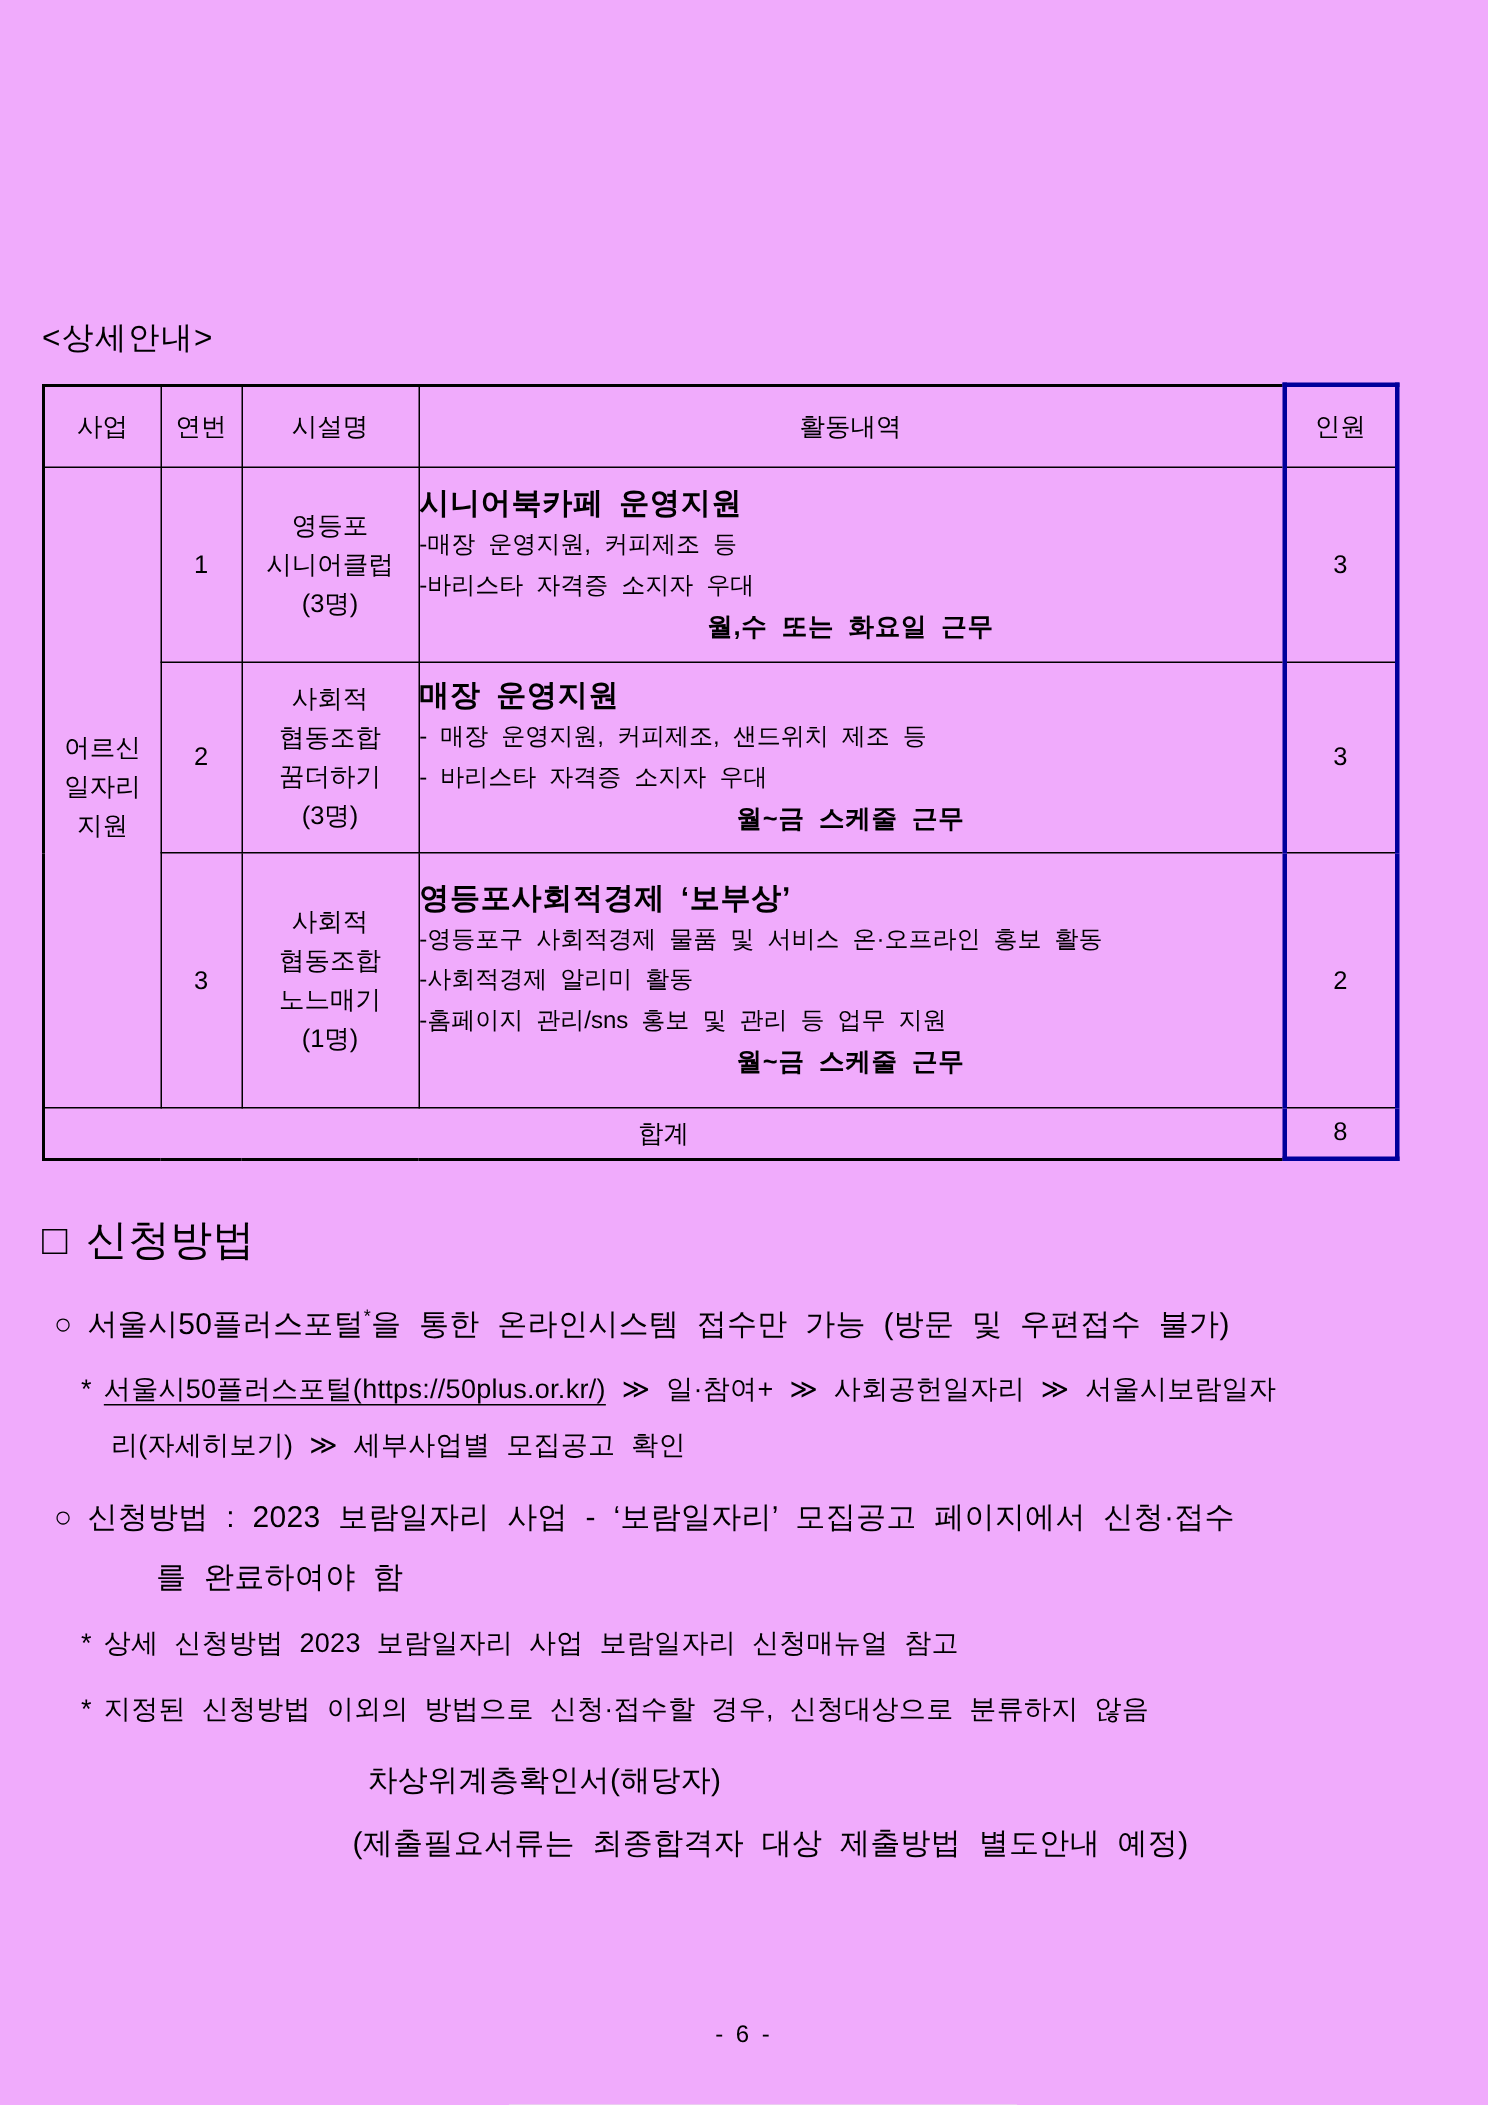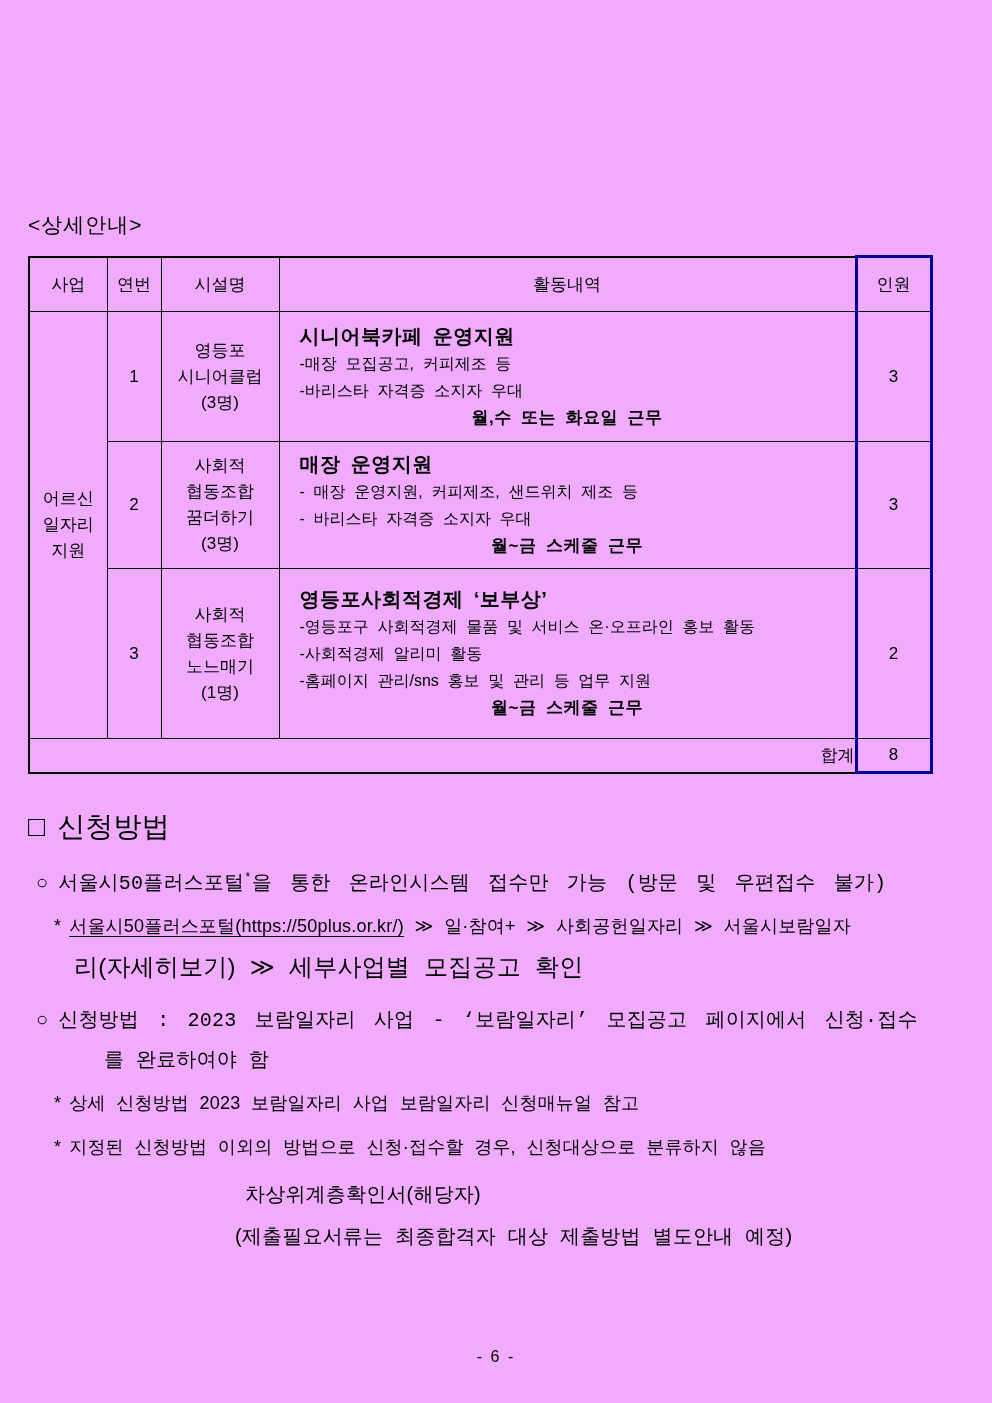--- a/index.html
+++ b/index.html
@@ -50,40 +50,40 @@
     text-align: center;
   }
   th.cnt { border-top: 3px solid #00009b !important; }
   tr.total td.cnt { border-bottom: 3px solid #00009b !important; }
 
   tr.r1 > td { height: 130px; }
   tr.r2 > td { height: 113px; }
   tr.r3 > td { height: 170px; }
   tr.total > td { height: 34px; }
 
-  td.activity { padding: 8px 20px; word-spacing: 0.25em; margin-left: 40px; }
+  td.activity { padding: 8px 0; word-spacing: 0.25em; margin-left: 40px; }
   .act-title  { font-weight: bold; font-size: 20px; line-height: 28px; letter-spacing: 0.5px; }
   .act-line   { font-size: 16px; line-height: 27px; }
   .act-sched  { font-weight: bold; font-size: 17px; line-height: 28px; letter-spacing: 0.5px; text-align: center; }
-  tr.total td.merge { text-align: right; }
+  tr.total td.merge { text-align: center; }
 
   
   .apply-heading {
     margin: 34px 0 0 28px;
     font-size: 28px;
     letter-spacing: 2px;
   }
   .apply-heading .box { margin-right: 12px; }
 
   .line { word-spacing: 0.3em; letter-spacing: 0.2px; }
-  .bullet-line  { margin: 23px 0 0 36px; font-size: 20px; font-family: Liberation Mono, monospace; }
+  .bullet-line  { margin: 23px 0 0 36px; font-size: 20px; }
   .bullet-line .bullet { margin-right: 10px; }
   .star-line    { margin: 18px 0 0 54px; font-size: 18px; }
   .star-line .star { margin-right: 8px; }
-  .cont-portal  { margin: 13px 0 0 74px; font-size: 24px; }
+  .cont-portal  { margin: 13px 0 0 74px; font-size: 18px; }
   .cont-b2      { margin: 13px 0 0 104px; font-size: 20px; }
   .cont-b3a     { margin: 22px 0 0 245px; font-size: 20px; }
   .cont-b3b     { margin: 15px 0 0 235px; font-size: 20px; }
   .gap-lg       { margin-top: 50px; }
   .gap-md       { margin-top: 20px; }
 
   .u-link { text-decoration: underline; text-underline-offset: 4px; color: #000; }
   sup.star-sup { font-size: 12px; }
 
   .footer {
@@ -123,21 +123,21 @@
       <tr class="r1">
         <td class="center" rowspan="3">어르신
 일자리
 지원</td>
         <td class="center">1</td>
         <td class="center">영등포
 시니어클럽
 (3명)</td>
         <td class="activity">
           <div class="act-title">시니어북카페 운영지원</div>
-          <div class="act-line">-매장 모집공고, 커피제조 등</div>
+          <div class="act-line">-매장 운영지원, 커피제조 등</div>
           <div class="act-line">-바리스타 자격증 소지자 우대</div>
           <div class="act-sched">월,수 또는 화요일 근무</div>
         </td>
         <td class="cnt">3</td>
       </tr>
 
       <tr class="r2">
         <td class="center">2</td>
         <td class="center">사회적
 협동조합

